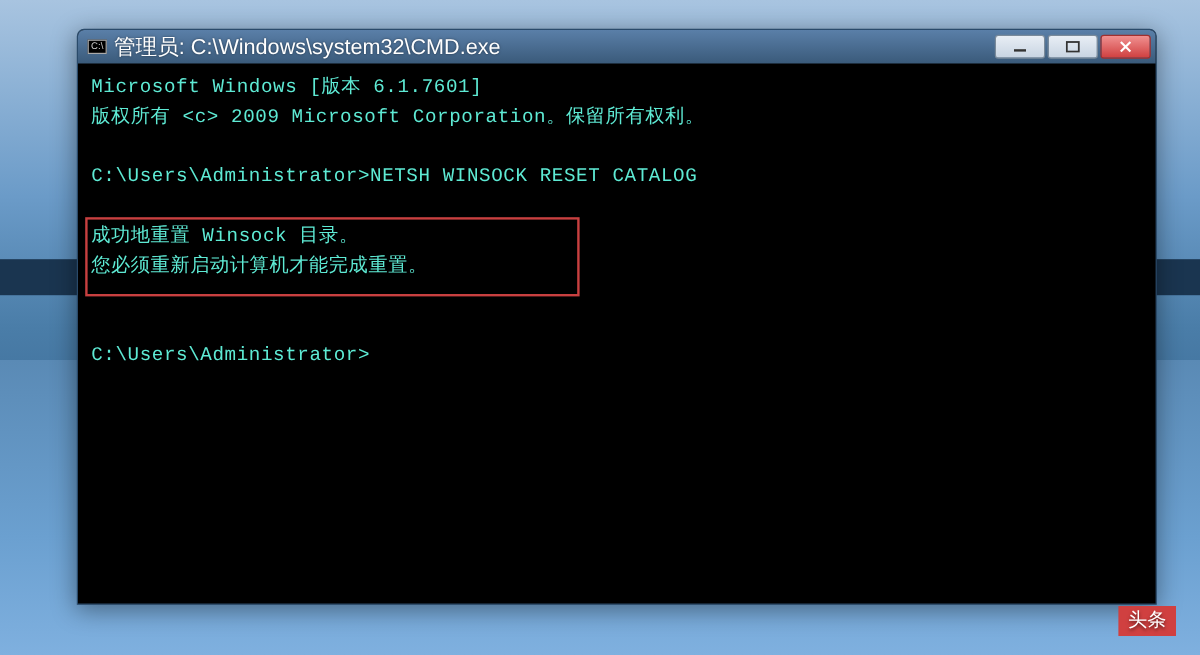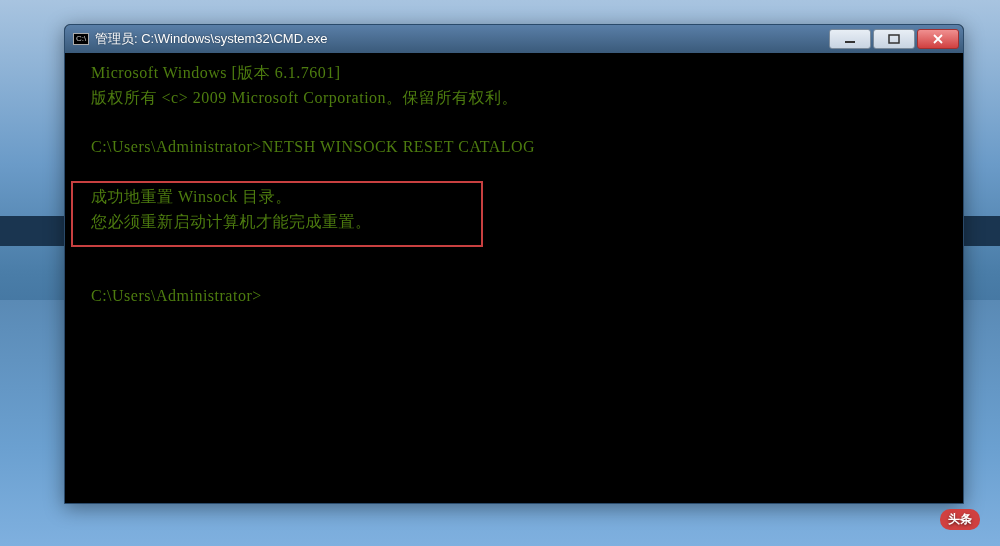--- a/index.html
+++ b/index.html
@@ -51,21 +51,21 @@
       background: #000;
       border: 1px solid #aaa;
       margin-right: 6px;
       font-size: 8px;
       color: #ccc;
       text-align: center;
       line-height: 10px;
     }
     .title-text {
       color: #fff;
-      font-size: 13px;
+      font-size: 18px;
       flex: 1;
       text-shadow: 0 0 2px rgba(0,0,0,0.5);
     }
     .win-controls {
       display: flex;
       gap: 2px;
     }
     .win-btn {
       width: 42px;
       height: 20px;
@@ -81,24 +81,24 @@
       background: linear-gradient(180deg, #e8eef5 0%, #c8d4e2 100%);
       border: 1px solid #7a8a9a;
     }
     .win-btn.close {
       background: linear-gradient(180deg, #f09090 0%, #d04040 100%);
       border: 1px solid #a03030;
       color: #fff;
     }
     .win-btn svg { width: 12px; height: 10px; }
     .terminal {
-      padding: 8px 26px;
-      font-family: Liberation Serif, serif;
+      padding: 8px 11px;
+      font-family: Liberation Mono, monospace;
       font-size: 16px;
-      color: #4d7c0f;
+      color: #5eead4;
       line-height: 1.55;
       letter-spacing: 0.5px;
       white-space: pre;
     }
     .highlight-box {
       position: absolute;
       border: 2px solid #c84040;
       left: 6px;
       top: 156px;
       width: 412px;
@@ -113,24 +113,24 @@
       align-items: center;
       gap: 6px;
       color: #fff;
       font-size: 17px;
       font-weight: 500;
       text-shadow: 0 1px 3px rgba(0,0,0,0.6);
     }
     .wm-badge {
       background: #d04040;
       color: #fff;
-      border-radius: 10px;
+      border-radius: 0;
       padding: 2px 8px;
-      font-size: 12px;
-      font-weight: bold;
+      font-size: 16px;
+      font-weight: normal;
     }
   </style>
 </head>
 <body>
 
 <div class="mountain"></div>
 <div class="lake-bg"></div>
 
 <div class="window">
   <div class="titlebar">

